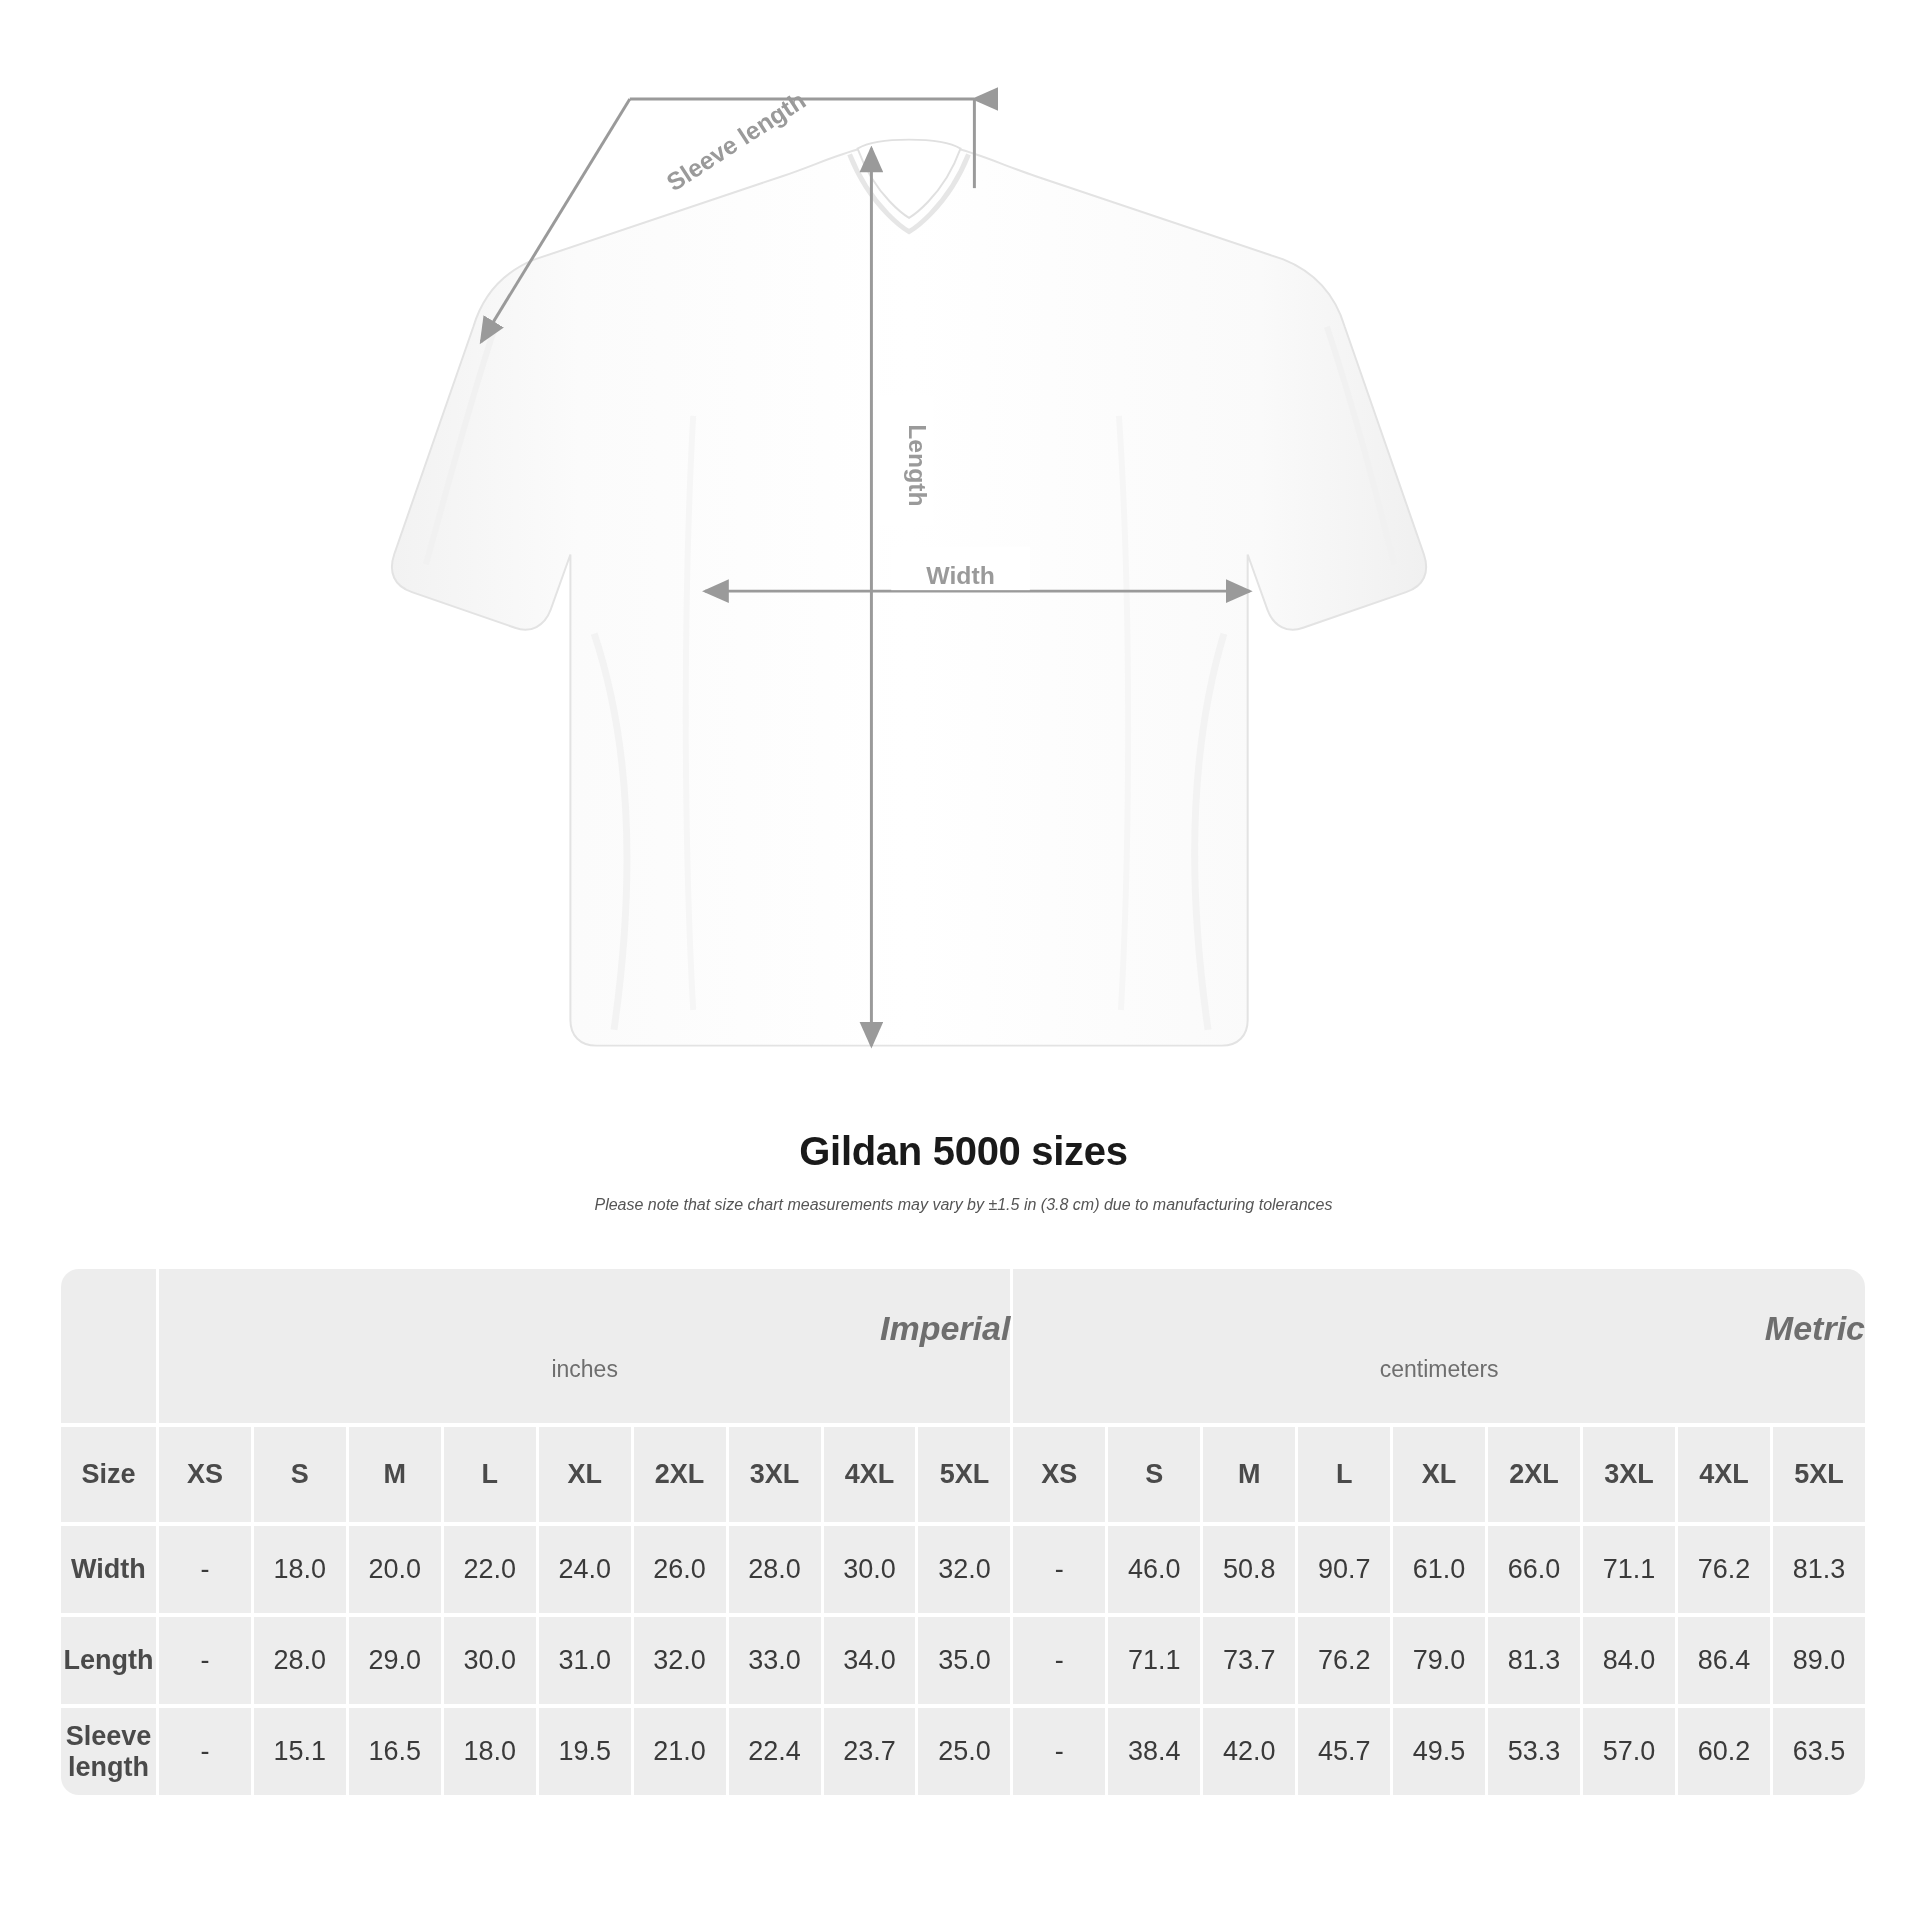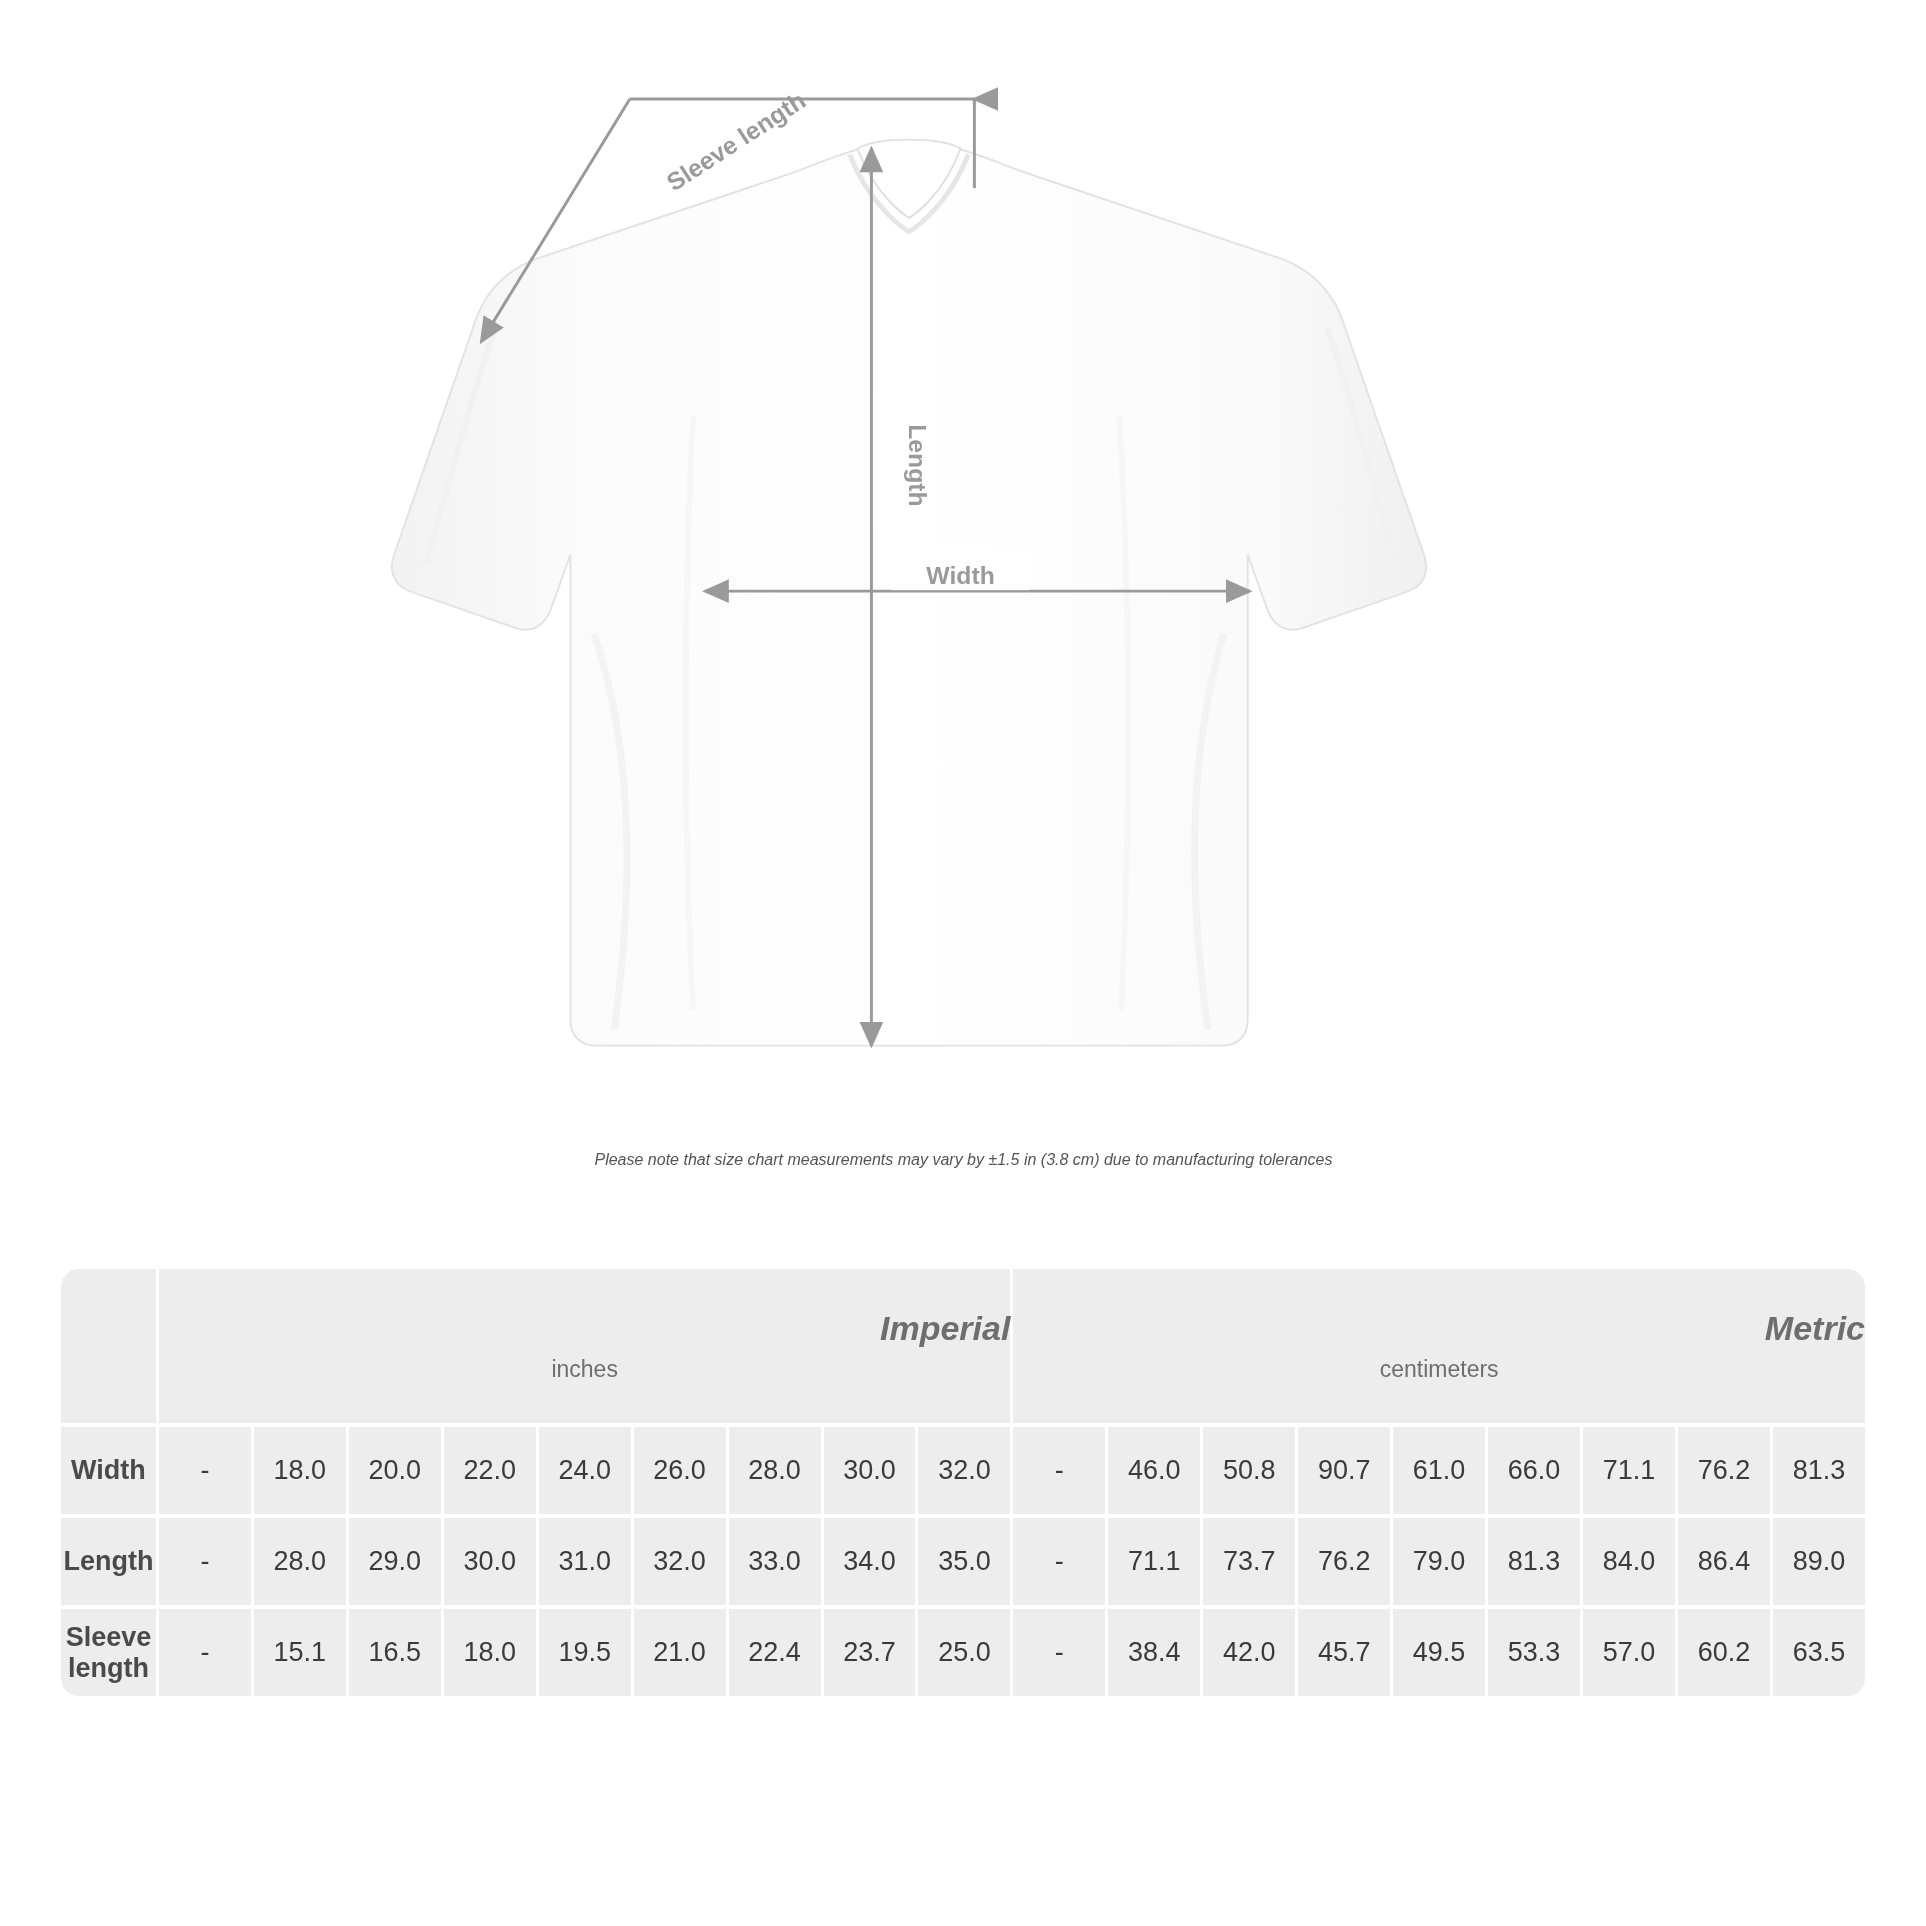--- a/index.html
+++ b/index.html
@@ -205,37 +205,59 @@
       <g>
         <line x1="984" y1="100" x2="984" y2="190" stroke="#9a9a9a" stroke-width="3"></line>
         <line x1="984" y1="100" x2="636" y2="100" stroke="#9a9a9a" stroke-width="3" marker-start="url(#arrowEnd)"></line>
         <line x1="636" y1="100" x2="486" y2="345" stroke="#9a9a9a" stroke-width="3" marker-end="url(#arrowEnd)"></line>
         <text class="dim-label" transform="translate(748,150) rotate(-33)" text-anchor="middle">Sleeve length</text>
       </g>
     </svg>
   </div>
 
   <div class="title-block">
+    <div class="chart-title">Gildan 5000 sizes</div>
     <div class="chart-note">Please note that size chart measurements may vary by ±1.5 in (3.8 cm) due to manufacturing tolerances</div>
   </div>
 
   <div class="table-wrap">
     <table class="size-table">
       <thead>
         <tr class="unit-row">
           <th class="spacer"></th>
           <th class="cell" colspan="9">
             <span class="unit-name">Imperial</span>
             <span class="unit-sub">inches</span>
           </th>
           <th class="cell" colspan="9">
             <span class="unit-name">Metric</span>
             <span class="unit-sub">centimeters</span>
           </th>
         </tr>
+        <tr class="head-row">
+          <th>Size</th>
+          <th class="cell">XS</th>
+          <th class="cell">S</th>
+          <th class="cell">M</th>
+          <th class="cell">L</th>
+          <th class="cell">XL</th>
+          <th class="cell">2XL</th>
+          <th class="cell">3XL</th>
+          <th class="cell">4XL</th>
+          <th class="cell">5XL</th>
+          <th class="cell">XS</th>
+          <th class="cell">S</th>
+          <th class="cell">M</th>
+          <th class="cell">L</th>
+          <th class="cell">XL</th>
+          <th class="cell">2XL</th>
+          <th class="cell">3XL</th>
+          <th class="cell">4XL</th>
+          <th class="cell">5XL</th>
+        </tr>
       </thead>
       <tbody>
         <tr class="data-row">
           <td class="rowlabel">Width</td>
           <td class="cell">-</td>
           <td class="cell">18.0</td>
           <td class="cell">20.0</td>
           <td class="cell">22.0</td>
           <td class="cell">24.0</td>
           <td class="cell">26.0</td>

